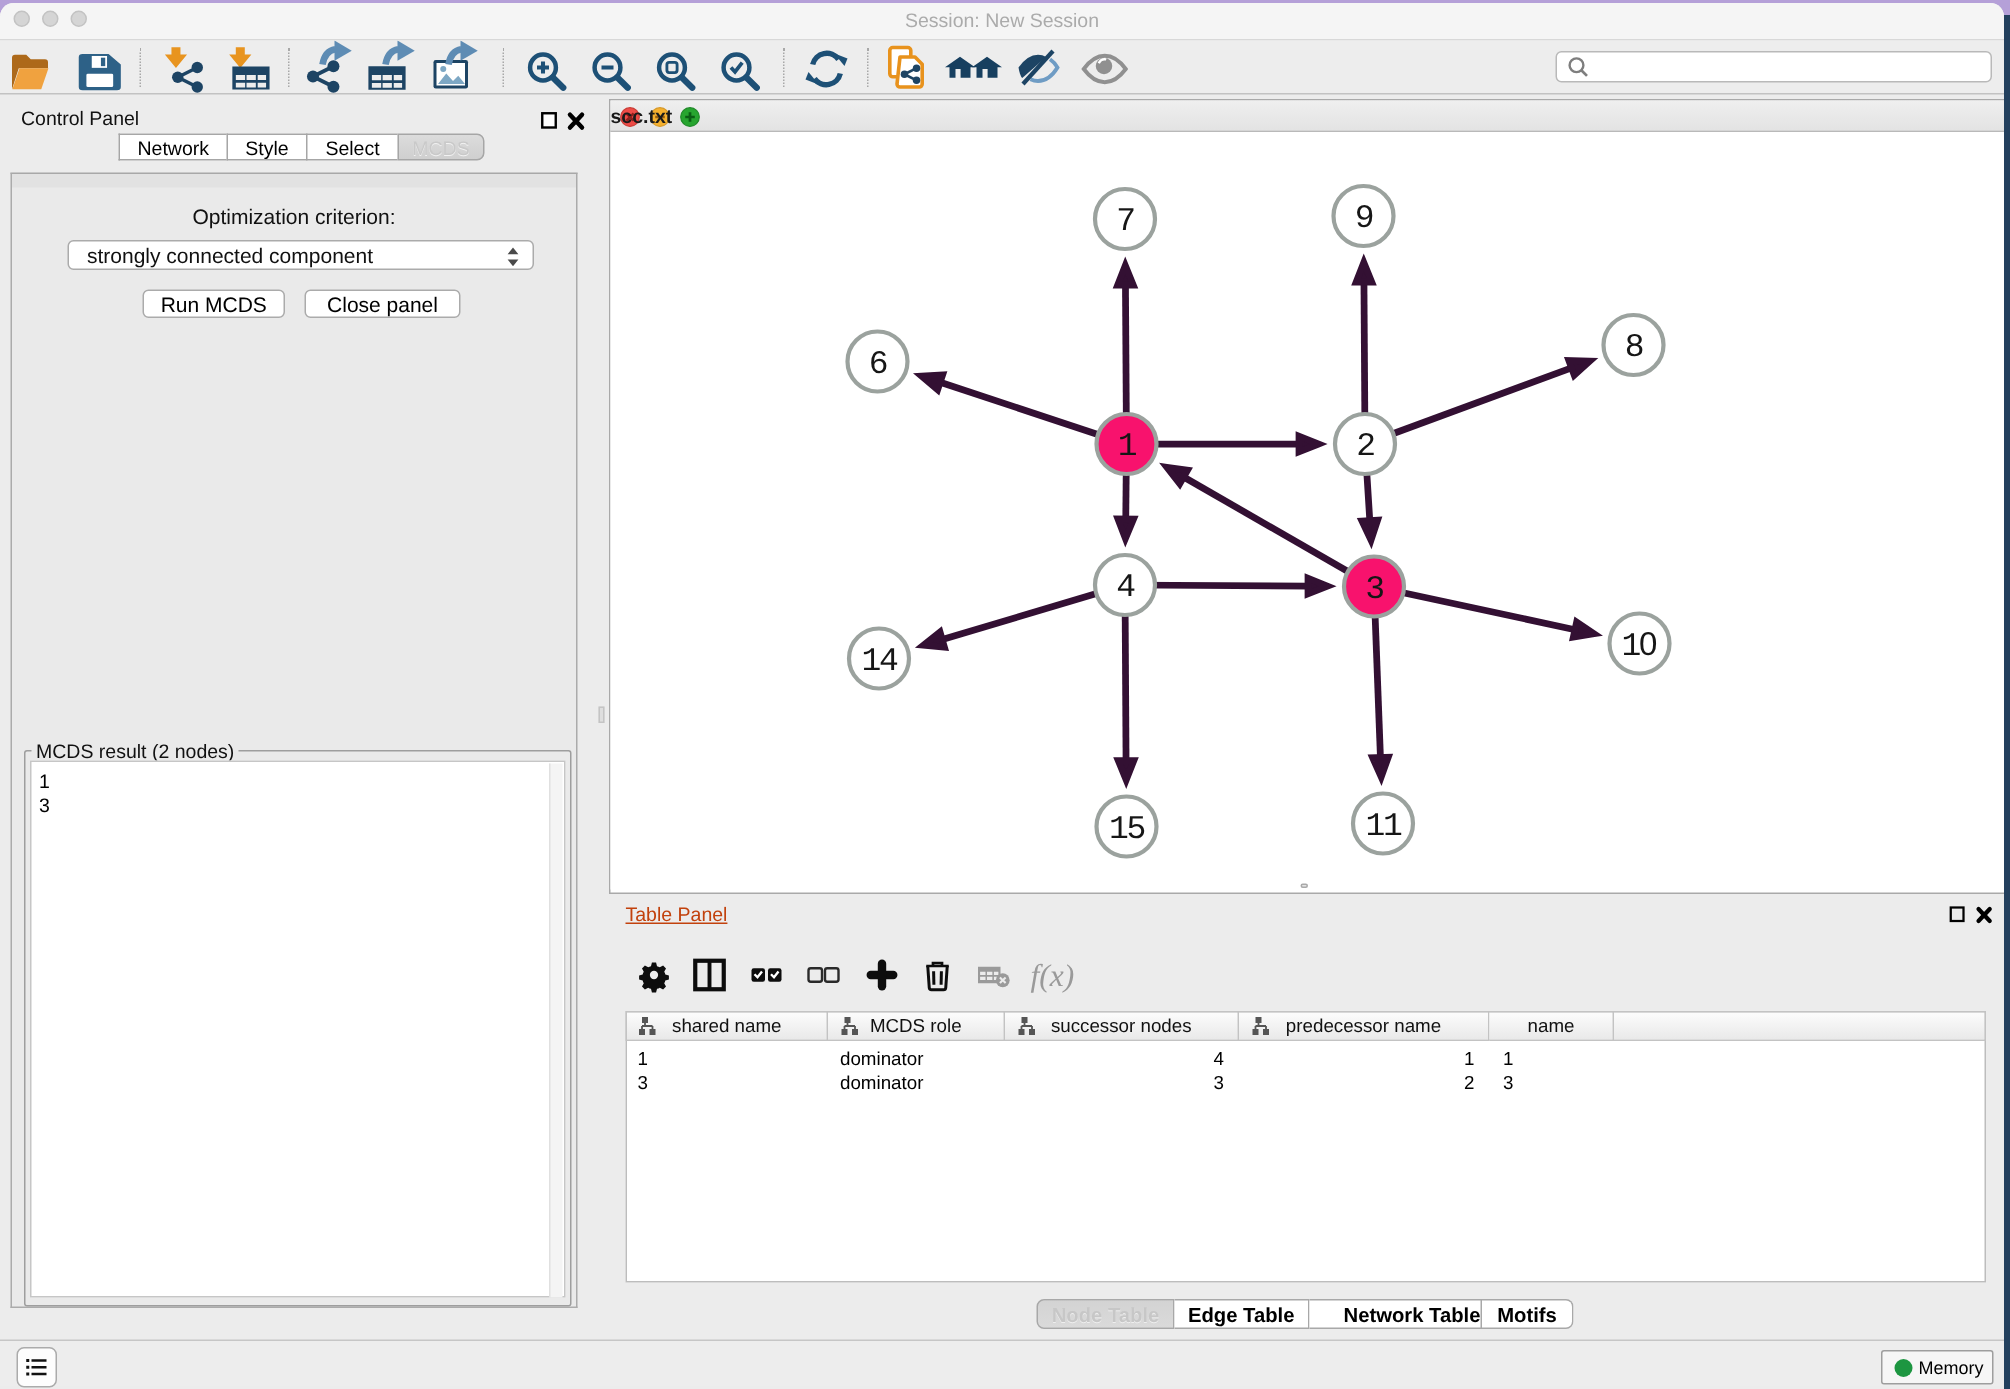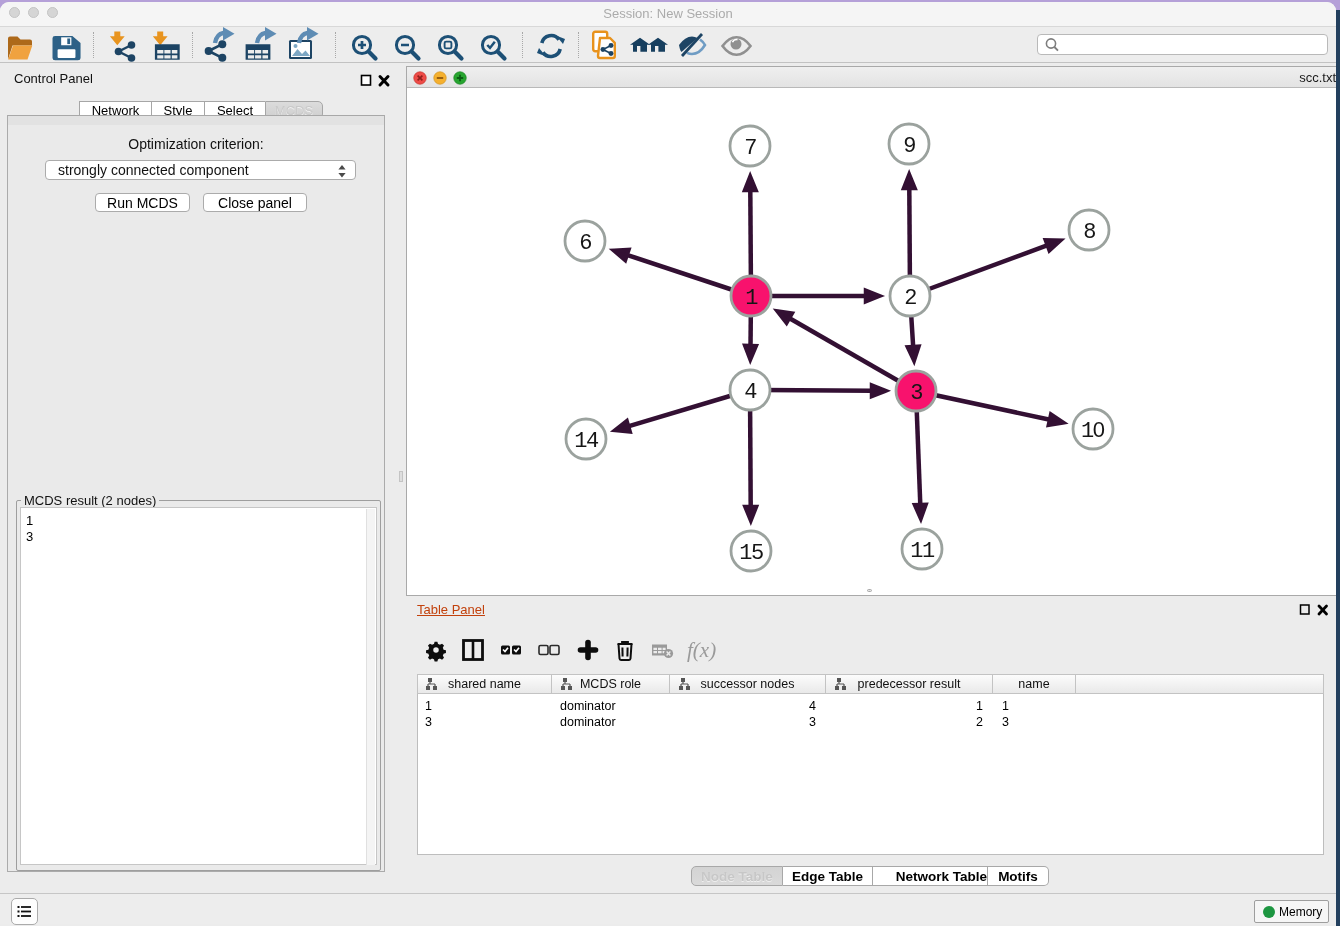--- a/index.html
+++ b/index.html
@@ -167,21 +167,21 @@
   </div>
   <div id="controlpanel">
     <div id="cptitle">Control Panel</div>
     <svg class="abs" style="left:358px;top:9px;" width="34" height="14" viewBox="0 0 34 14">
         <rect x="3.5" y="1.5" width="9" height="9.5" fill="#fff" stroke="#000" stroke-width="1.6"></rect>
         <g stroke="#000" stroke-width="3" stroke-linecap="round">
           <line x1="22" y1="2.5" x2="30" y2="11"></line>
           <line x1="30" y1="2.5" x2="22" y2="11"></line>
         </g>
       </svg>
-    <div class="tabrow" style="left:0;top:36px;width:391px;height:19px;">
+    <div class="tabrow" style="left:0;top:24px;width:391px;height:19px;">
       <div class="tab" style="left:79px;width:72px;">Network</div>
       <div class="tab" style="left:151px;width:53px;">Style</div>
       <div class="tab" style="left:204px;width:61px;">Select</div>
       <div class="tab" style="left:265px;width:58px;border-right:1px solid #a6a6a6;border-radius:0 5px 5px 0;background:linear-gradient(#dcdcdc,#cfcfcf);color:#c9c9c9;text-shadow:0 1px 0 #f2f2f2;">MCDS</div>
     </div>
     <div id="cpcontent">
       <div class="abs" style="left:0;top:0;width:376px;height:9px;background:#e2e2e2;"></div>
       <div class="abs" style="left:37px;top:44px;width:311px;height:20px;background:#fff;border:1px solid #ababab;border-radius:4px;font-size:14px;color:#111;line-height:19px;padding-left:12px;">strongly connected component<svg width="12" height="16" viewBox="0 0 12 16" style="position:absolute;right:7px;top:2px;">
             <path d="M6,2 l3.6,4.5 h-7.2 z" fill="#4a4a4a"></path>
             <path d="M6,14.5 l-3.6,-4.5 h7.2 z" fill="#4a4a4a"></path>
@@ -207,21 +207,21 @@
             <line x1="9.4" y1="4.6" x2="4.6" y2="9.4"></line>
           </g>
 <circle cx="27" cy="7" r="6.2" fill="#f5b02e" stroke="#d79928" stroke-width="0.8"></circle>
 <line x1="23.8" y1="7" x2="30.2" y2="7" stroke="#985f10" stroke-width="1.8"></line>
 <circle cx="47" cy="7" r="6.2" fill="#27a52f" stroke="#1f8a28" stroke-width="0.8"></circle>
 <g stroke="#0b5e14" stroke-width="1.8">
             <line x1="43.8" y1="7" x2="50.2" y2="7"></line>
             <line x1="47" y1="3.8" x2="47" y2="10.2"></line>
           </g>
 </svg>
-      <div class="abs" style="left:0;top:3px;width:100%;text-align:right;font-size:13px;font-weight:400;color:#1a1a1a;">scc.txt</div>
+      <div class="abs" style="left:0;top:3px;width:100%;text-align:left;font-size:13px;font-weight:700;color:#1a1a1a;">scc.txt</div>
     </div>
     <div id="netcanvas">
       <svg width="929" height="508" viewBox="0 0 929 508">
       <g stroke="#331033" stroke-width="4.5" fill="#331033">
 <line x1="344" y1="208" x2="343.3" y2="102.0"></line>
 <polygon points="343.2,89.0 348.5,102.0 338.1,102.0"></polygon>
 <line x1="344" y1="208" x2="219.8" y2="166.8"></line>
 <polygon points="207.4,162.7 221.4,161.9 218.1,171.8"></polygon>
 <line x1="344" y1="208" x2="459.0" y2="208.0"></line>
 <polygon points="472.0,208.0 459.0,213.2 459.0,202.8"></polygon>
@@ -356,21 +356,21 @@
       </svg>
 <div class="abs" style="left:264px;top:78px;width:156px;height:20px;background:linear-gradient(#fcfcfc,#e9e9e9);border:1px solid #c3c3c3;border-left:none;text-align:center;font-size:12.5px;line-height:19px;color:#111;">successor nodes</div>
 <svg class="abs" style="left:272px;top:81px;" width="15" height="14" viewBox="-7.5 -7 15 14">
         <g fill="#555">
           <rect x="-4.5" y="-6" width="4" height="4"></rect>
           <rect x="-6.5" y="2" width="4" height="4"></rect>
           <rect x="0.5" y="2" width="4" height="4"></rect>
           <path d="M-2.5,-2 v2 M-4.5,0 h7 M-4.5,0 v2 M2.5,0 v2" stroke="#555" stroke-width="1.2" fill="none"></path>
         </g>
       </svg>
-<div class="abs" style="left:420px;top:78px;width:167px;height:20px;background:linear-gradient(#fcfcfc,#e9e9e9);border:1px solid #c3c3c3;border-left:none;text-align:center;font-size:12.5px;line-height:19px;color:#111;">predecessor result</div>
+<div class="abs" style="left:420px;top:78px;width:167px;height:20px;background:linear-gradient(#fcfcfc,#e9e9e9);border:1px solid #c3c3c3;border-left:none;text-align:center;font-size:12.5px;line-height:19px;color:#111;">predecessor name</div>
 <svg class="abs" style="left:428px;top:81px;" width="15" height="14" viewBox="-7.5 -7 15 14">
         <g fill="#555">
           <rect x="-4.5" y="-6" width="4" height="4"></rect>
           <rect x="-6.5" y="2" width="4" height="4"></rect>
           <rect x="0.5" y="2" width="4" height="4"></rect>
           <path d="M-2.5,-2 v2 M-4.5,0 h7 M-4.5,0 v2 M2.5,0 v2" stroke="#555" stroke-width="1.2" fill="none"></path>
         </g>
       </svg>
 <div class="abs" style="left:587px;top:78px;width:83px;height:20px;background:linear-gradient(#fcfcfc,#e9e9e9);border:1px solid #c3c3c3;border-left:none;text-align:center;font-size:12.5px;line-height:19px;color:#111;">name</div>
 <div class="abs" style="left:670px;top:78px;width:248px;height:20px;background:linear-gradient(#fcfcfc,#e9e9e9);border-top:1px solid #c3c3c3;border-bottom:1px solid #c3c3c3;border-right:1px solid #c3c3c3;"></div>

